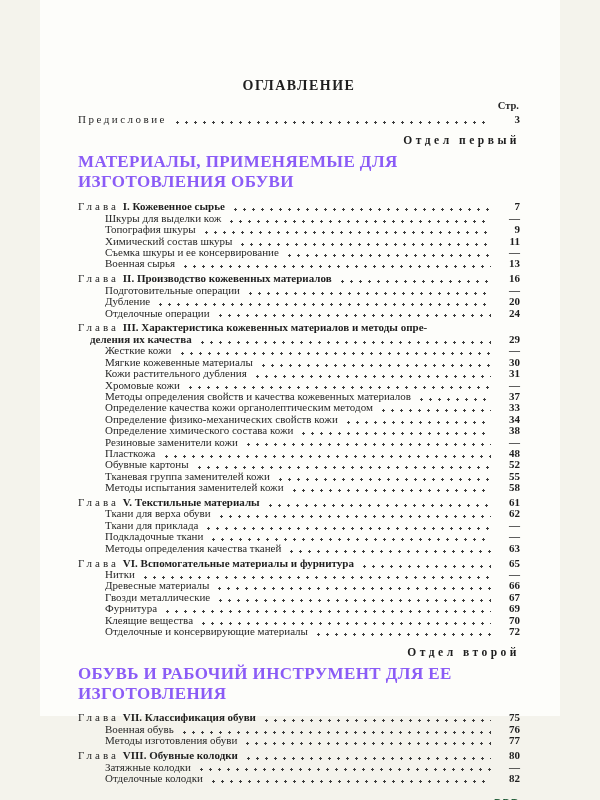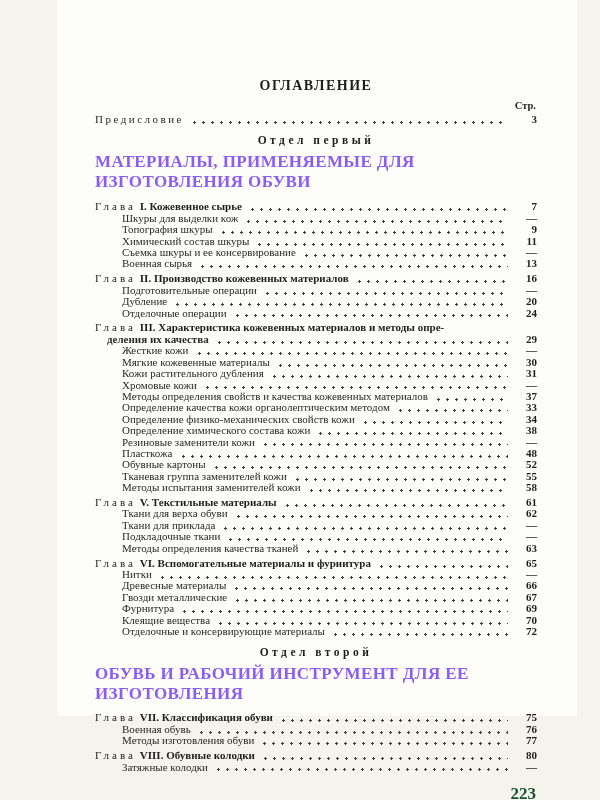--- a/index.html
+++ b/index.html
@@ -8,21 +8,20 @@
     background: #f4f3ec;
     position: relative;
     overflow: hidden;
     font-family: "Liberation Serif", "DejaVu Serif", serif;
     color: #282828;
   }
   .scan-page {
     position: absolute; left: 40px; top: 0;
     width: 520px; height: 716px;
     background: #fdfdfa;
-    margin-left: 17px;
   }
   .content { padding: 78px 40px 0 38px; font-size: 11px; }
 
   .doc-title {
     text-align: center; font-weight: bold;
     font-size: 14px; letter-spacing: 1.5px;
     color: #1e1e1e;
   }
   .page-col {
     text-align: right; font-weight: bold;
@@ -48,21 +47,21 @@
   }
   .pnum {
     min-width: 24px; text-align: right;
     font-weight: bold; color: #1e1e1e; white-space: nowrap;
   }
 
   .preface-row { margin-top: 3px; }
   .preface-row .lbl { letter-spacing: 2.5px; }
 
   .kicker {
-    text-align: center; font-weight: bold;
+    text-align: right; font-weight: bold;
     font-size: 11.5px; letter-spacing: 3.5px;
     margin-top: 9px; color: #1e1e1e;
   }
   .section-heading {
     text-align: left; font-weight: bold;
     font-size: 17px; letter-spacing: 0.4px;
     margin-top: 6px; color: #8b5cf6;
   }
   .entries { margin-top: 9px; }
   .sec-2 .entries { margin-top: 8px; }
@@ -299,19 +298,24 @@
           <div class="row chapter">
             <span class="lbl"><span class="prefix">Глава</span><span class="ch-title">VIII. Обувные колодки</span></span>
             <span class="leader"></span>
             <span class="pnum">80</span>
           </div>
           <div class="row sub-row">
             <span class="lbl">Затяжные колодки</span>
             <span class="leader"></span>
             <span class="pnum">—</span>
           </div>
+          <div class="row sub-row">
+            <span class="lbl">Отделочные колодки</span>
+            <span class="leader"></span>
+            <span class="pnum">82</span>
+          </div>
         </div>
     </div>
 
     <div class="folio">223</div>
 
   </div>
 </div>
 
 </body></html>

